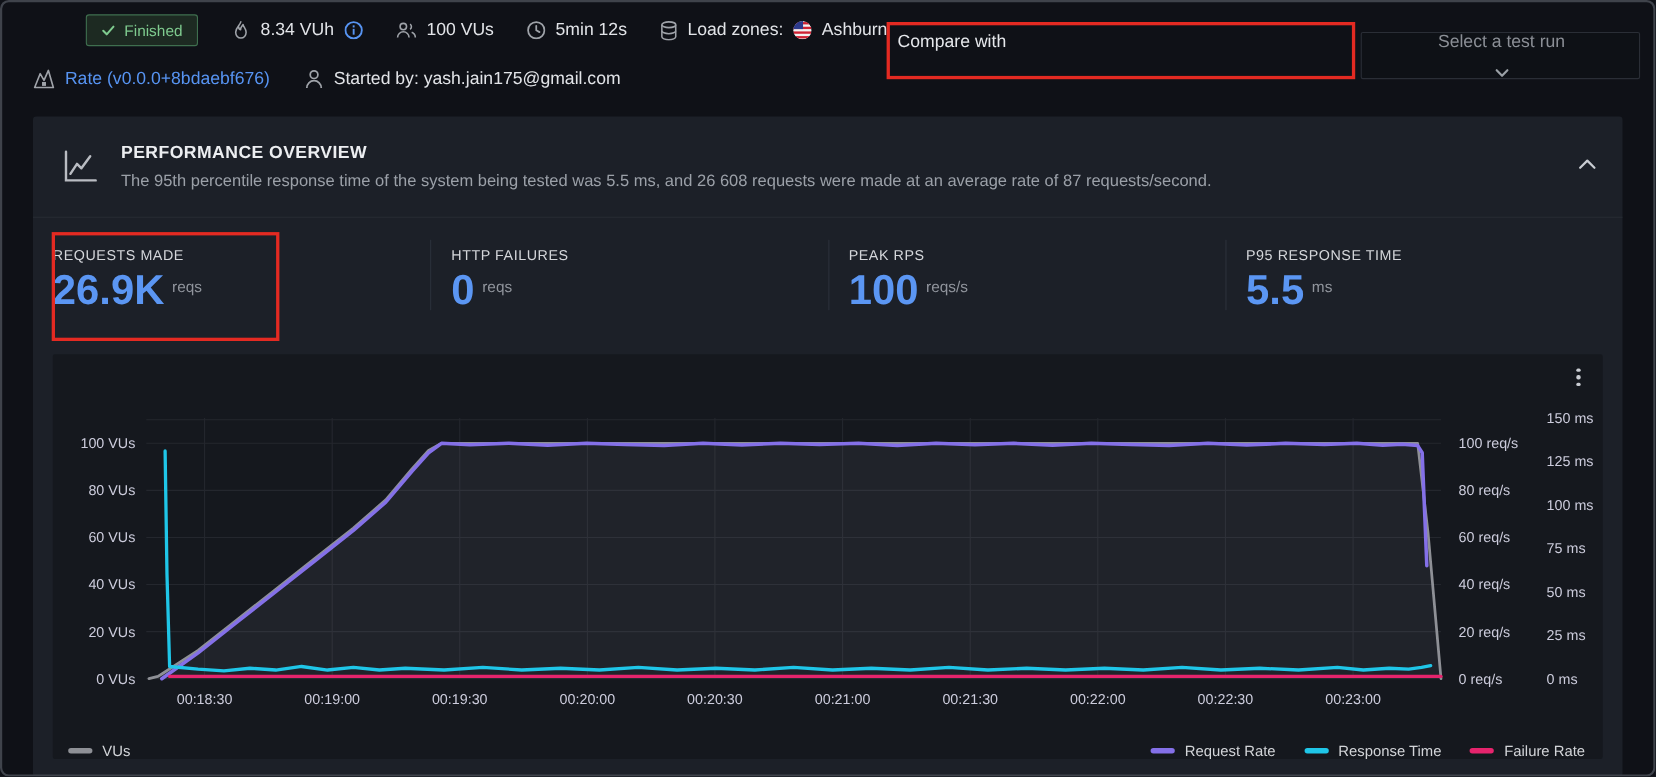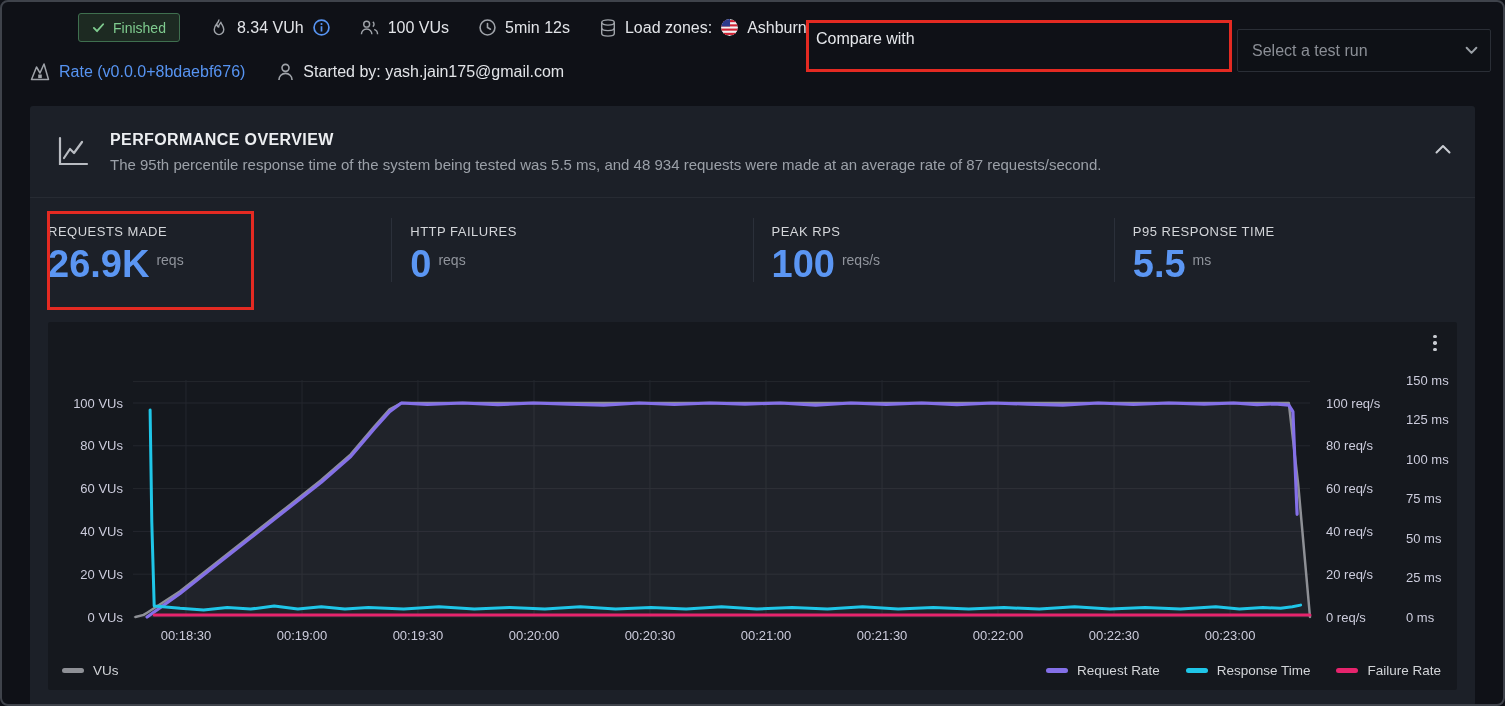--- a/index.html
+++ b/index.html
@@ -29,21 +29,21 @@
   .wp-select {
     width:289px; height:40px; background:#0b0d12; border-radius:2px;
     display:flex; align-items:center; justify-content:space-between;
     padding:0 14px 0 16px; cursor:pointer;
   }
   .wp-select .val { font-size:16px; font-weight:500; color:#e8eaed; }
   .run-select {
     position:absolute; left:1237px; top:29px; width:254px; height:43px;
     background:#0e1116; border:1px solid #2a2e36; border-radius:2px;
     display:flex; align-items:center; justify-content:space-between;
-    padding:0 12px 0 14px; cursor:pointer;
+    padding:0 12px 0 14px; cursor:pointer;flex-direction:column;
   }
   .run-select .val { font-size:16px; color:#8b8f96; }
 
   
   .red-box { position:absolute; border:3px solid #e42a22; z-index:55; pointer-events:none; }
   .red-box.compare-box { left:806px; top:20px; width:426px; height:52px; }
   .red-box.requests-box { left:47px; top:211px; width:207px; height:99px; }
 
   
   .panel { position:absolute; left:30px; top:106px; width:1445px; height:600px; background:#1c2028; border-radius:3px; }
@@ -60,21 +60,21 @@
   .stat-valrow { display:flex; align-items:flex-end; }
   .stat-value { font-size:38px; font-weight:700; color:#5b96f3; line-height:.85; }
   .stat-unit { font-size:14px; color:#90949c; margin-left:7px; margin-bottom:12px; }
 
   
   .chart-card { position:absolute; left:18px; top:216px; width:1409px; height:368px; background:#15181e; border-radius:2px; }
   .kebab { position:absolute; right:12px; top:8px; width:20px; height:26px; display:flex; flex-direction:column; align-items:center; justify-content:center; gap:3px; cursor:pointer; }
   .kebab i { width:3.5px; height:3.5px; border-radius:50%; background:#c9ccd2; display:block; }
   #chart-svg { position:absolute; left:0; top:0; }
   .axlbl { font-size:13px; fill:#ccccdc; font-family:"Liberation Sans", sans-serif; }
-  .legend { position:absolute; left:0; right:0; bottom:12px; display:flex; justify-content:space-between; align-items:center; padding:0 16px 0 14px; }
+  .legend { position:absolute; left:0; right:0; bottom:0; display:flex; justify-content:space-between; align-items:center; padding:0 16px 0 14px; }
   .legend-group { display:flex; align-items:center; gap:26px; }
   .legend-item { display:flex; align-items:center; gap:9px; font-size:13.5px; color:#d2d4d8; cursor:pointer; }
   .swatch { width:22px; height:5px; border-radius:3px; background:#888; display:inline-block; }
 </style>
 </head>
 <body>
 
 <div class="frame"></div>
 
 <div>
@@ -169,21 +169,21 @@
 </div>
 
 <div class="panel">
   <div class="panel-header">
     <svg class="ph-icon" width="34" height="32" viewBox="0 0 34 32">
         <path d="M4 2 V28 H31" stroke="#b9bcc2" stroke-width="2.2" fill="none" stroke-linecap="round"></path>
         <path d="M8 22 L14 13 L18 17 L26 6" stroke="#b9bcc2" stroke-width="2.2" fill="none" stroke-linecap="round" stroke-linejoin="round"></path>
       </svg>
     <div>
       <div class="ph-title">PERFORMANCE OVERVIEW</div>
-      <div class="ph-sub">The 95th percentile response time of the system being tested was 5.5 ms, and 48 934 requests were made at an average rate of 87 requests/second.</div>
+      <div class="ph-sub">The 95th percentile response time of the system being tested was 5.5 ms, and 26 608 requests were made at an average rate of 87 requests/second.</div>
     </div>
     <svg class="collapse-btn" width="16" height="10" viewBox="0 0 16 10">
         <path d="M1.5 8.5 L8 2 L14.5 8.5" stroke="#c9ccd2" stroke-width="2" fill="none" stroke-linecap="round" stroke-linejoin="round"></path>
       </svg>
   </div>
 
   <div class="stats">
     <div class="stat">
       <div class="stat-label">REQUESTS MADE</div>
       <div class="stat-valrow">

